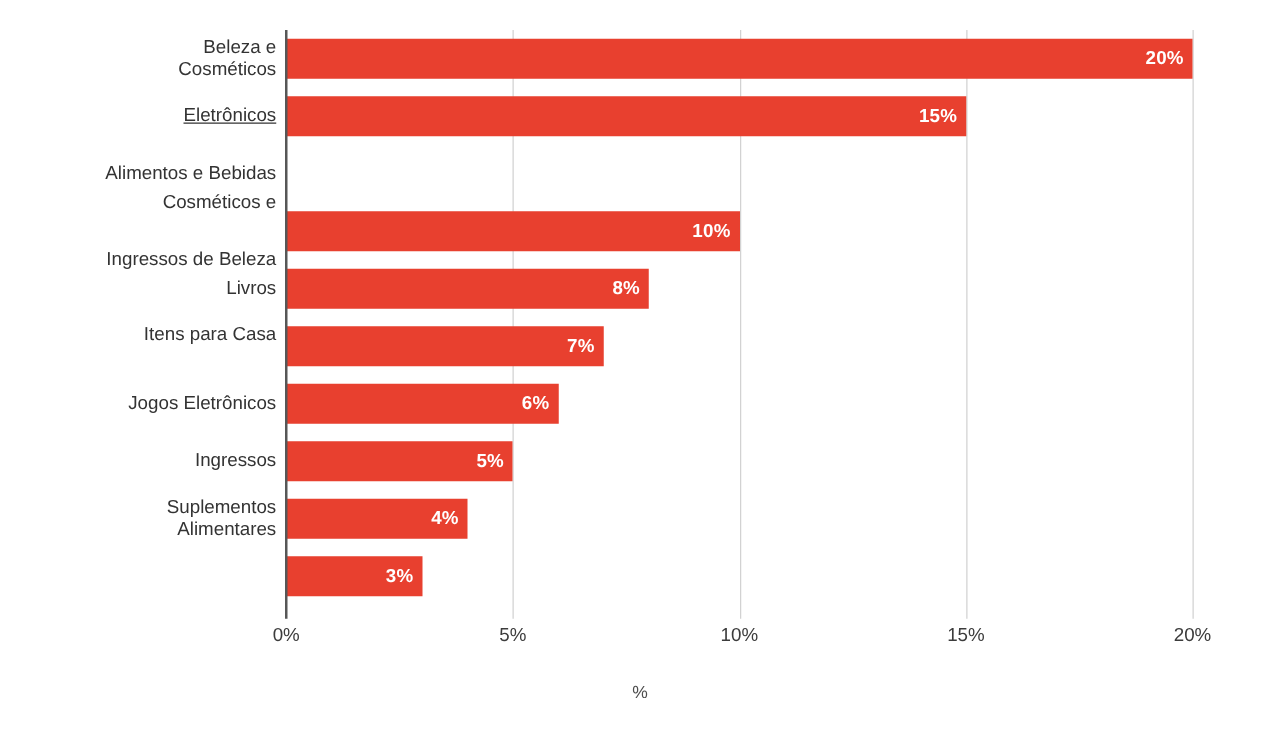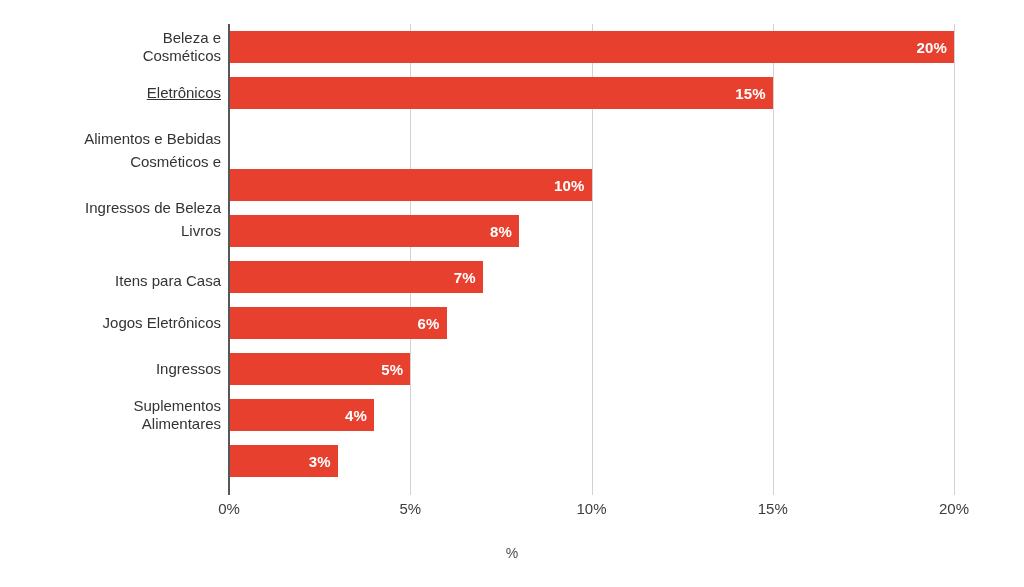--- a/index.html
+++ b/index.html
@@ -207,21 +207,21 @@
       <div class="cat-label" style="top: 92px;">
         <span>Alimentos e Bebidas</span>
       </div>
       <div class="cat-label" style="top: 138px; gap: 28px;">
         <span>Cosméticos e</span>
         <span>Ingressos de Beleza</span>
       </div>
       <div class="cat-label" style="top: 184px;">
         <span>Livros</span>
       </div>
-      <div class="cat-label" style="top: 234px;">
+      <div class="cat-label" style="top: 221px;">
         <span>Itens para Casa</span>
       </div>
       <div class="cat-label" style="top: 276px;">
         <span>Jogos Eletrônicos</span>
       </div>
       <div class="cat-label" style="top: 322px; align-items: flex-end;">
         <span>Ingressos</span>
       </div>
       <div class="cat-label" style="top: 368px;">
         <span>Suplementos</span>

